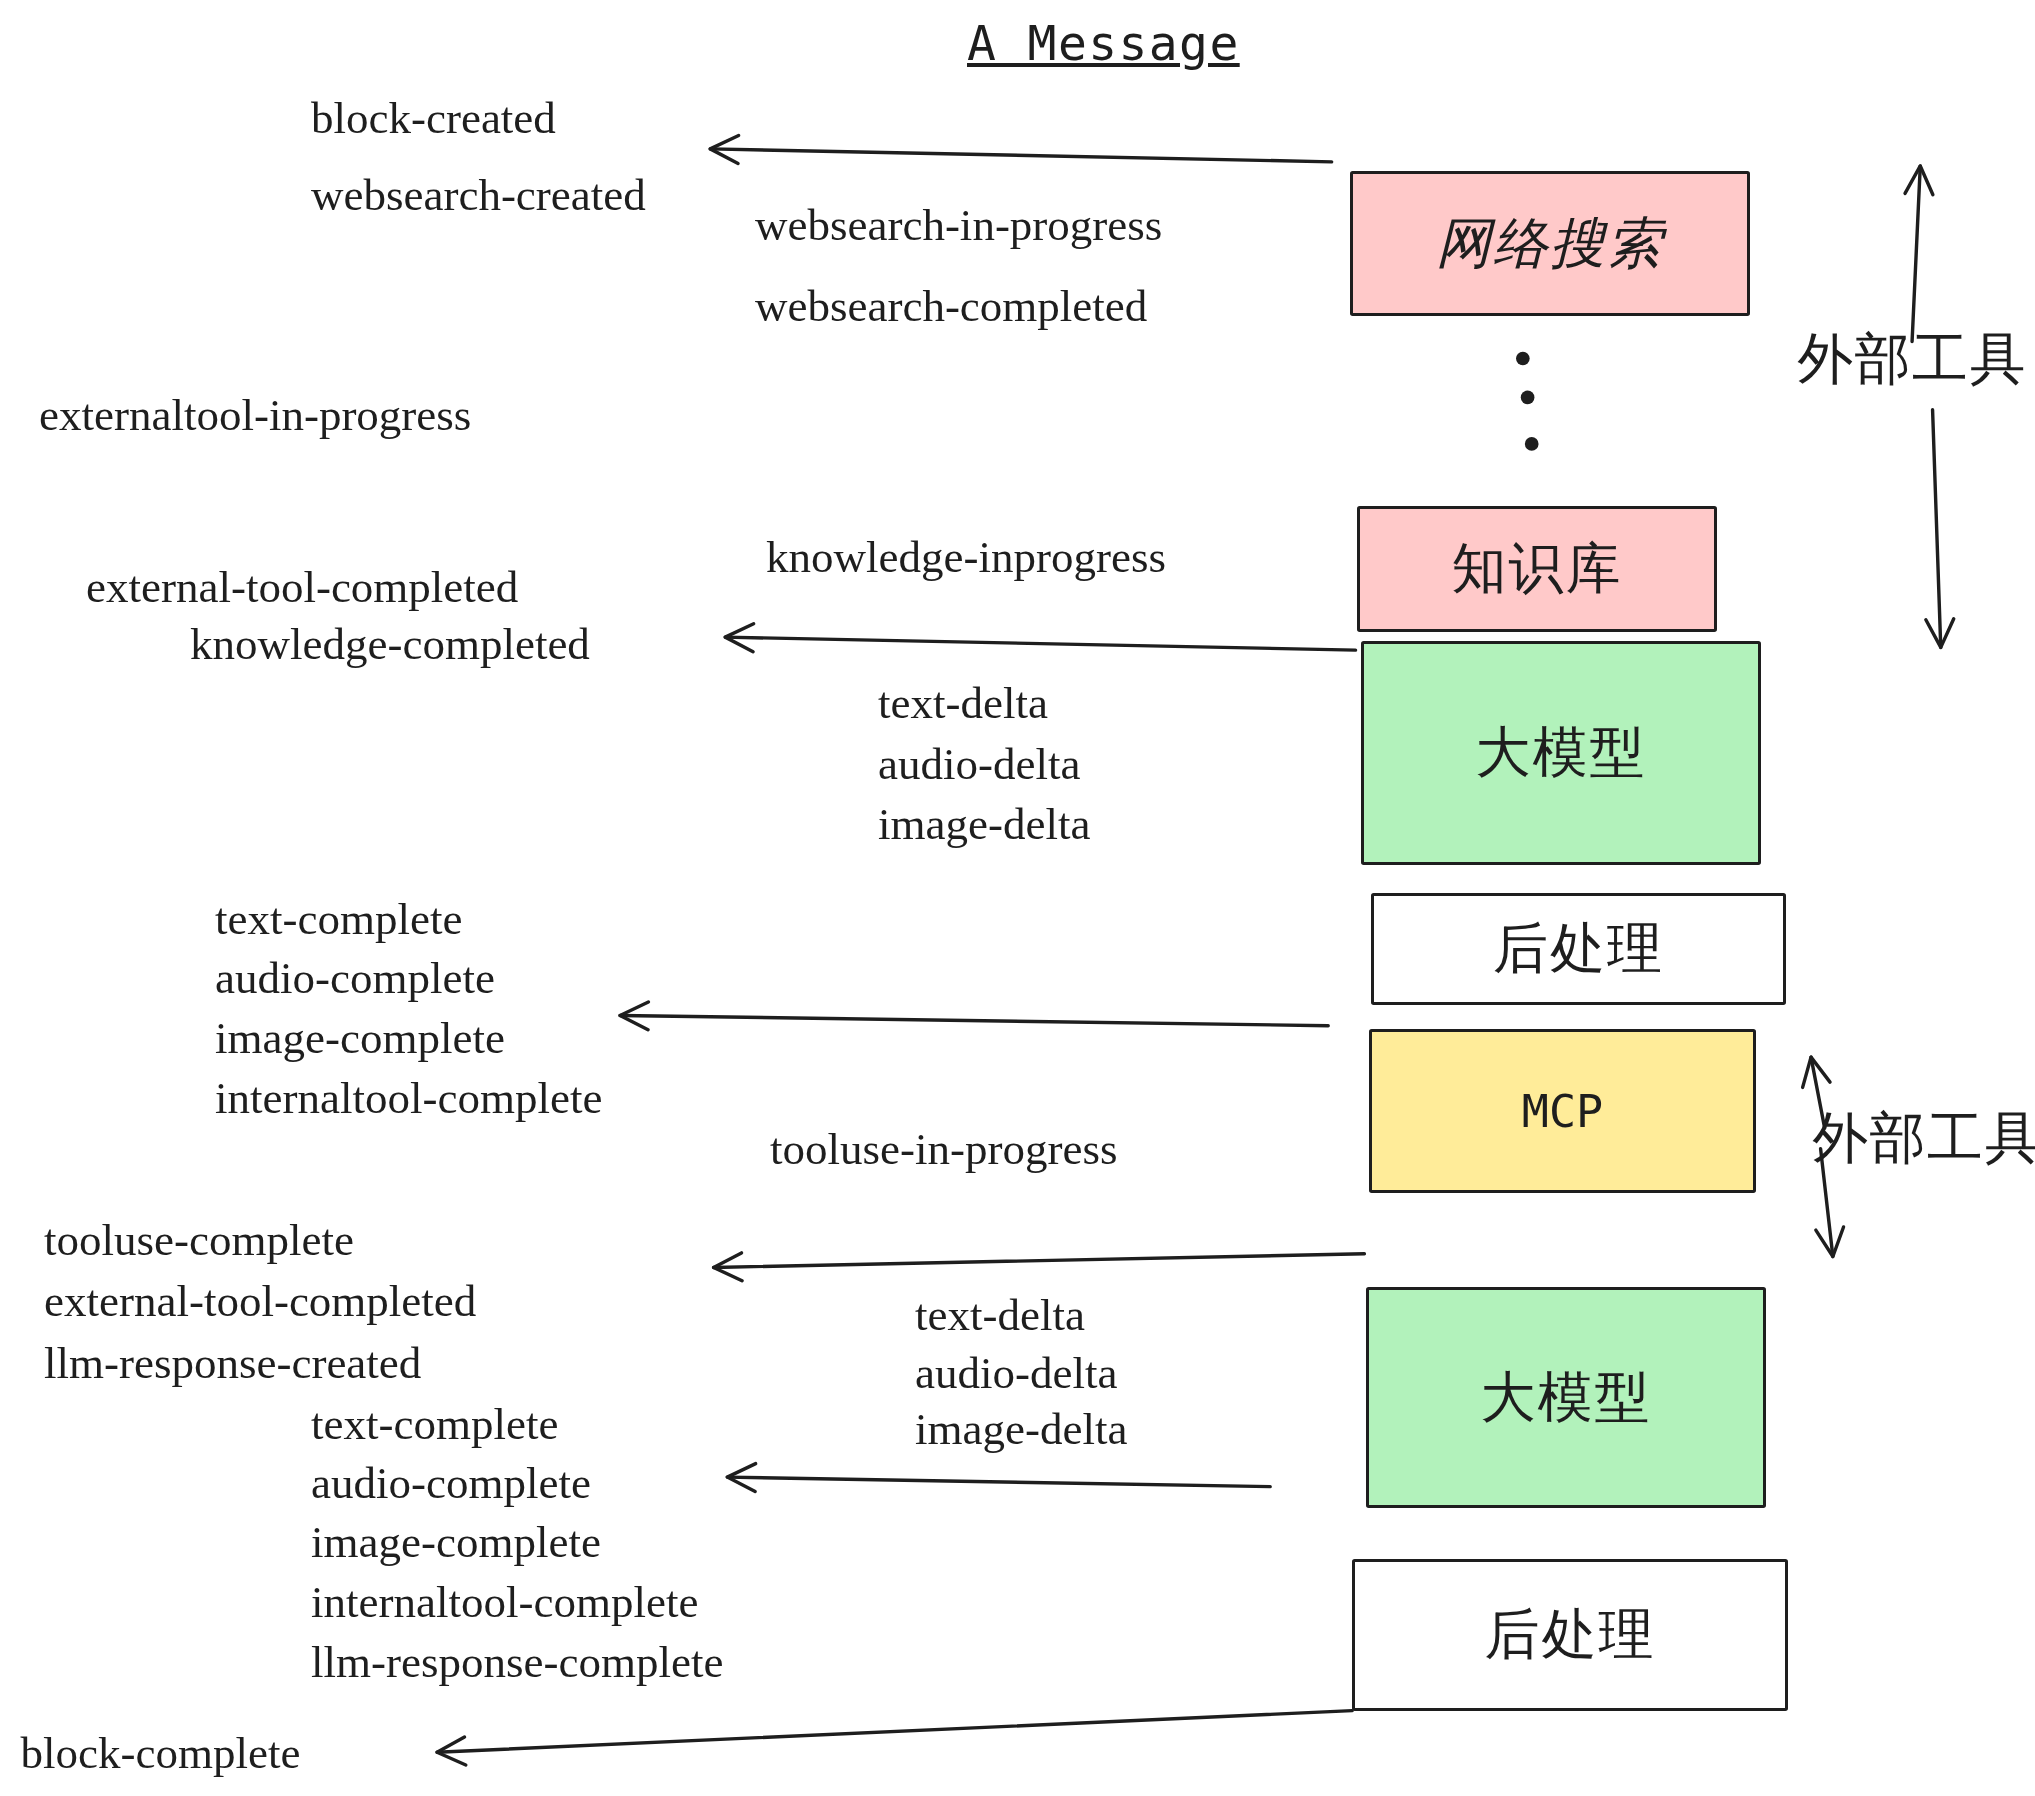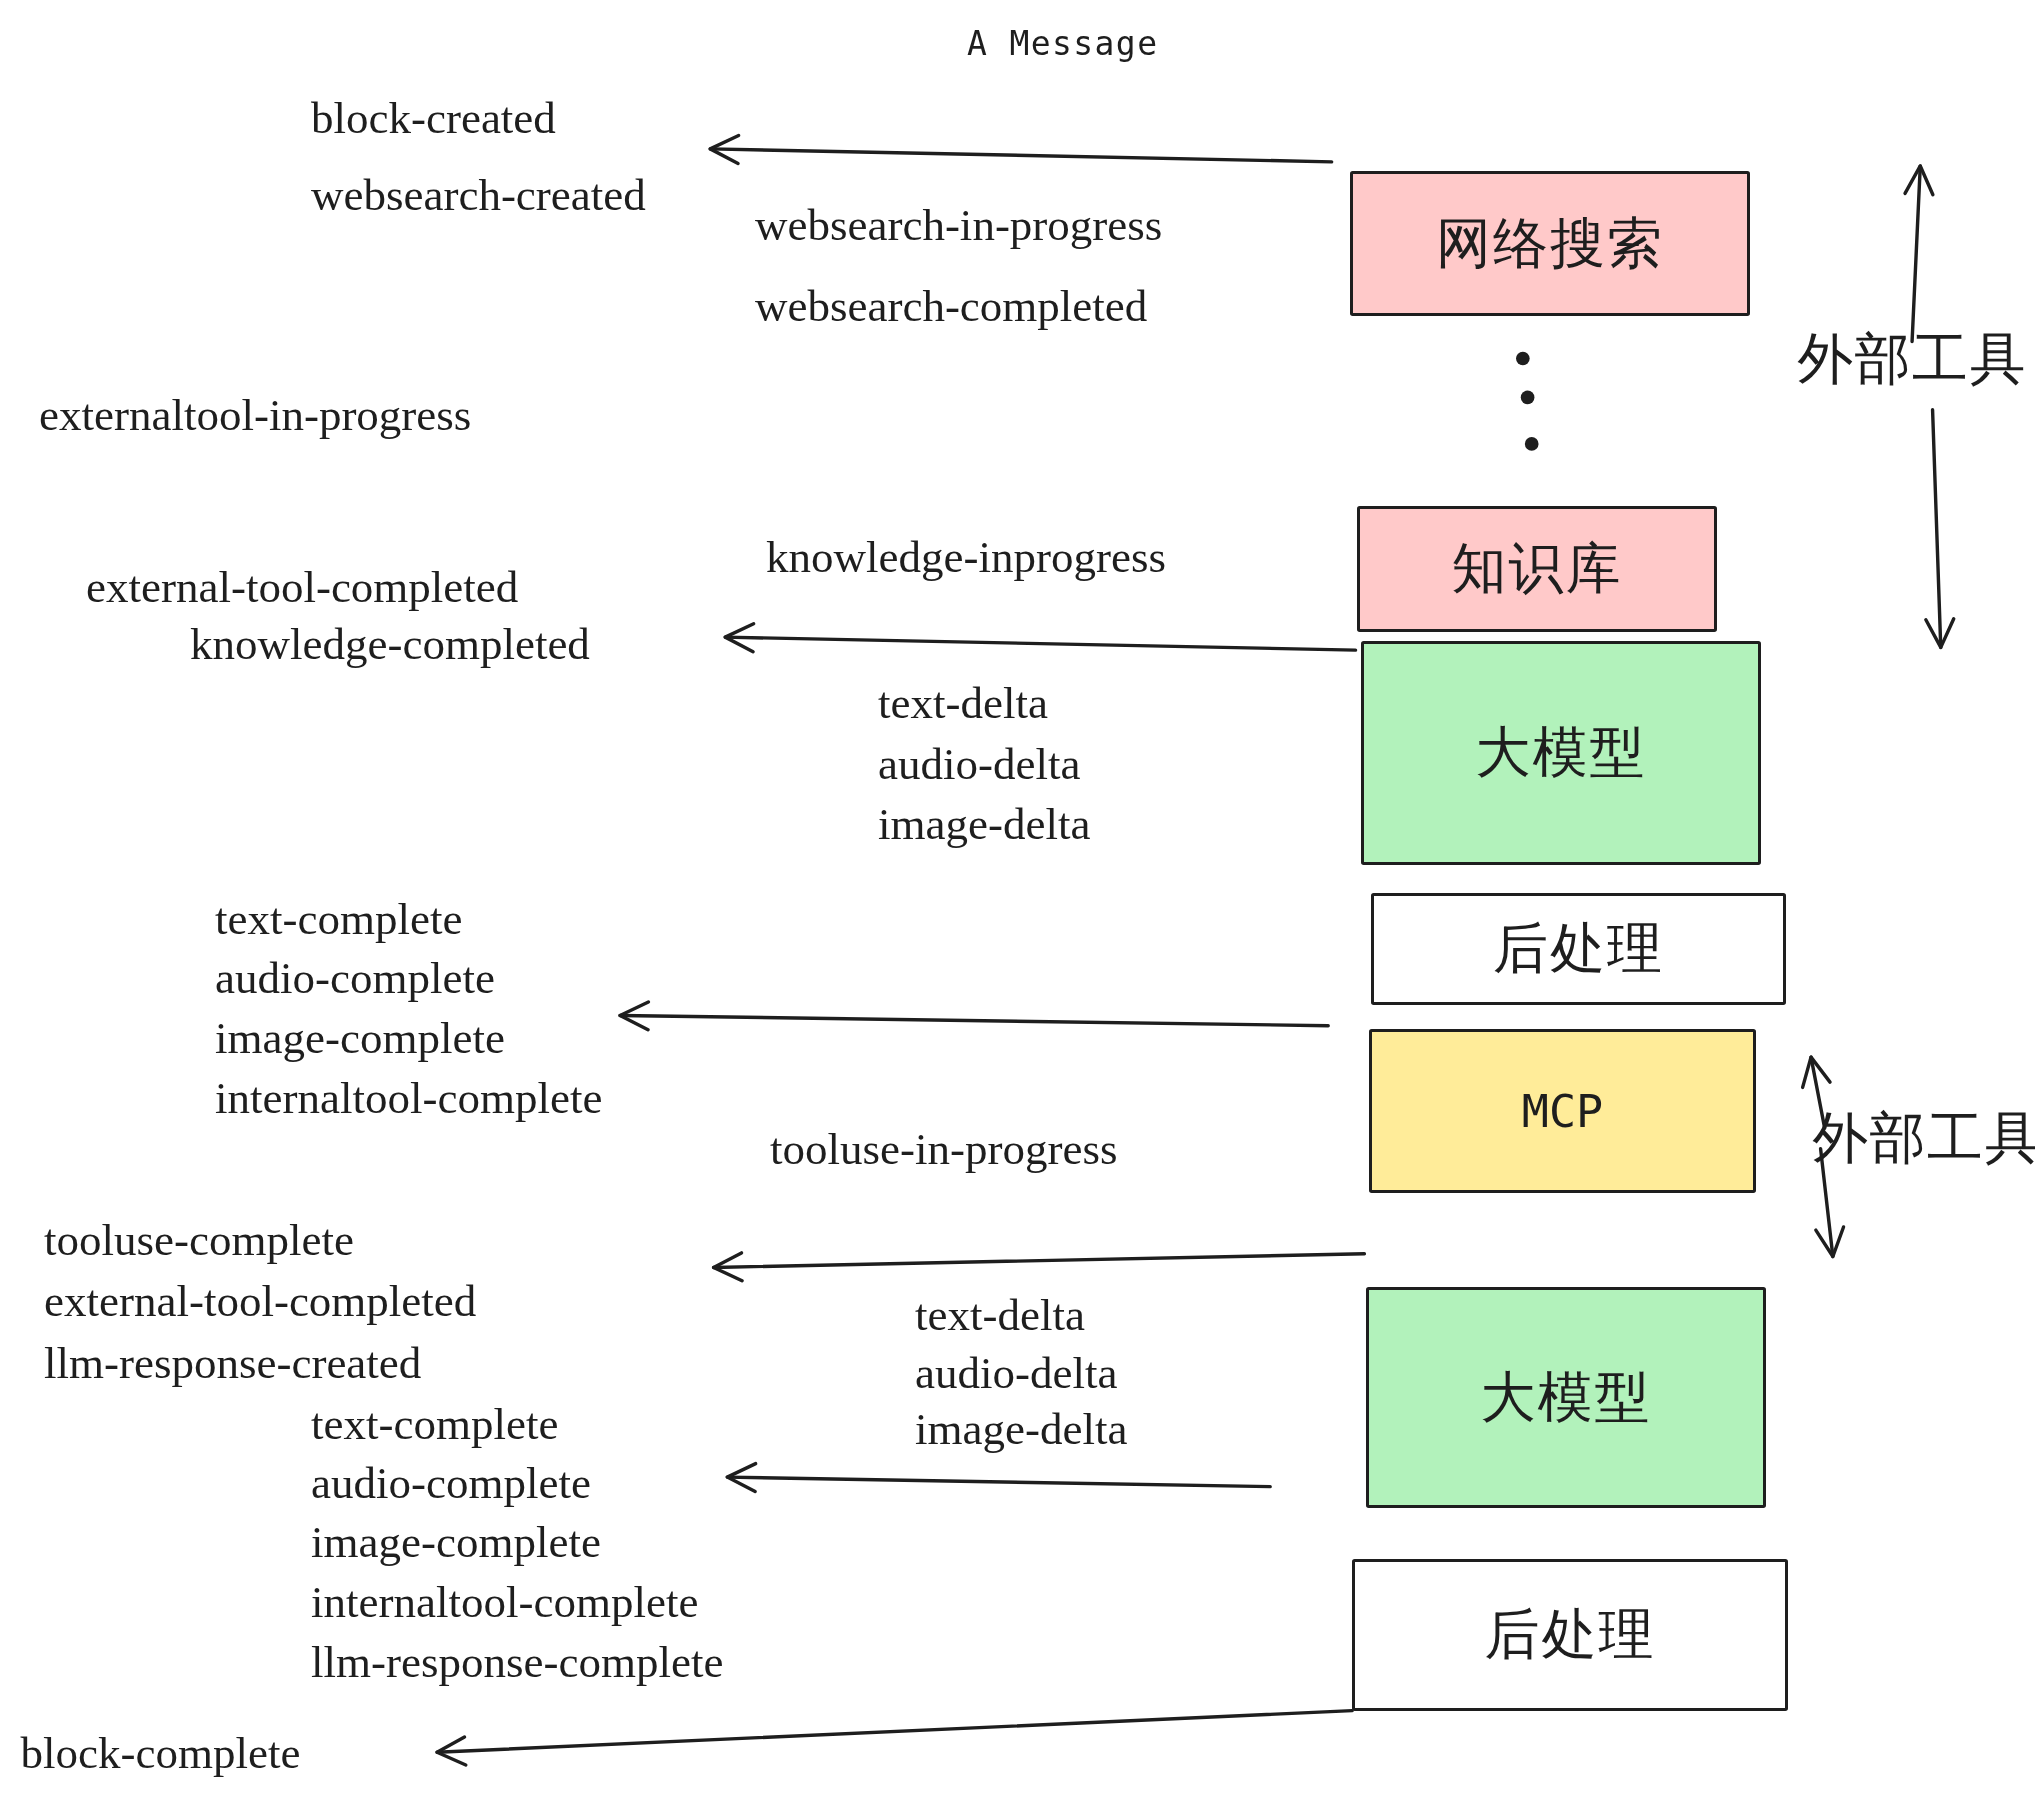--- a/index.html
+++ b/index.html
@@ -9,23 +9,24 @@
     background:#ffffff;
     overflow:hidden;
     font-family:"DejaVu Sans Mono","Liberation Mono",monospace;
     color:#1e1e1e;
   }
   svg.layer{position:absolute;left:0;top:0;width:2035px;height:1796px;}
   .title{
     position:absolute;
     left:967px;top:43px;
     transform:translateY(-50%);
-    font-size:33px;
+    font-size:48px;
     letter-spacing:1.4px;
     white-space:nowrap;
+    text-decoration:underline;
   }
   .event{
     position:absolute;
     font-size:45px;
     transform:translateY(-50%);
     white-space:nowrap;
     font-family:Liberation Serif, serif;
   }
   .box{
     position:absolute;
@@ -98,21 +99,21 @@
       <g>
         <line x1="2666" y1="1682" x2="2684" y2="1840" stroke="#1e1e1e" stroke-width="5" stroke-linecap="round"></line>
         <polyline points="2659.044044009718,1801.3580505071093 2684,1840 2699.6247764506875,1796.7349290897837" fill="none" stroke="#1e1e1e" stroke-width="5" stroke-linecap="round" stroke-linejoin="round"></polyline>
       </g>
       <circle cx="2230" cy="525" r="10" fill="#1e1e1e"></circle>
       <circle cx="2237" cy="582" r="10" fill="#1e1e1e"></circle>
       <circle cx="2243" cy="650" r="10" fill="#1e1e1e"></circle>
     </svg>
   <div class="title">A Message</div>
   <div id="boxes">
-      <div class="box" style="left: 1350px; top: 171px; width: 400px; height: 145px; background: rgb(255, 201, 201);">
+      <div class="box" style="left: 1350px; top: 171px; width: 400px; height: 145px; background: rgb(255, 201, 201); font-style: italic;">
     <span class="box-label">网络搜索</span>
   </div>
       <div class="box" style="left: 1357px; top: 506px; width: 360px; height: 126px; background: rgb(255, 201, 201);">
     <span class="box-label">知识库</span>
   </div>
       <div class="box" style="left: 1361px; top: 641px; width: 400px; height: 224px; background: rgb(178, 242, 187);">
     <span class="box-label">大模型</span>
   </div>
       <div class="box" style="left: 1371px; top: 893px; width: 415px; height: 112px; background: rgb(255, 255, 255);">
     <span class="box-label">后处理</span>

